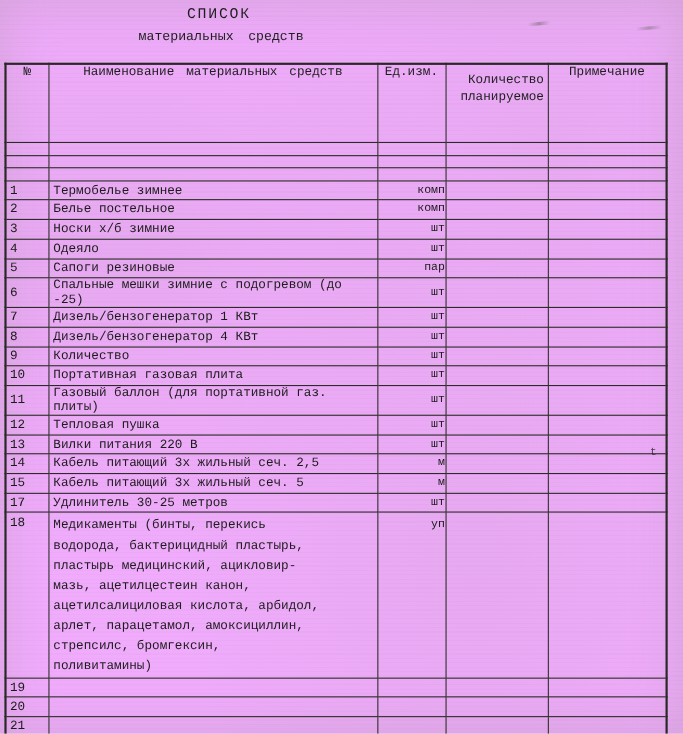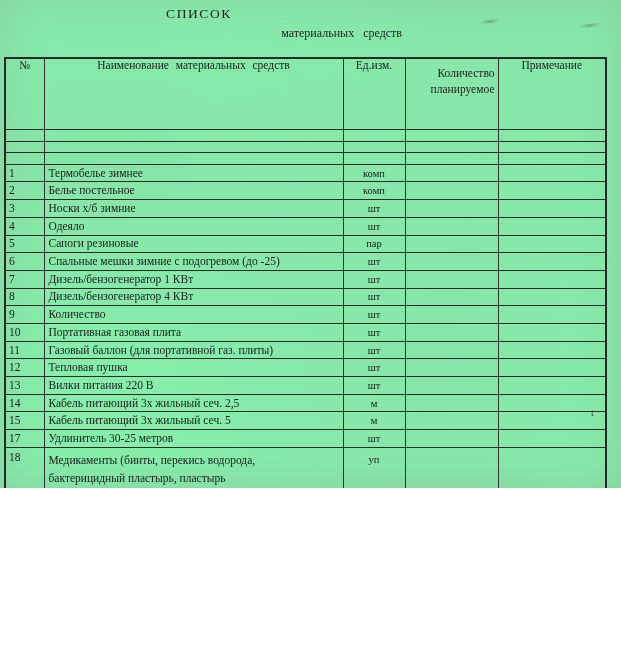--- a/index.html
+++ b/index.html
@@ -1,40 +1,40 @@
 <!DOCTYPE html>
 <html><head>
 <meta charset="utf-8">
 <style>
   html,body{margin:0;padding:0;}
   .page{
     position:relative;
-    width:621px;height:488px;
-    background:#86efac;
+    width:621px;height:667px;
+    background:#f0abfc;
     overflow:hidden;
-    font-family:Liberation Serif, serif;
+    font-family:Liberation Mono, monospace;
     color:#222;
     box-shadow:inset 0 0 45px rgba(140,140,128,0.28);
   }
   
   .page::before{
     content:"";position:absolute;inset:0;pointer-events:none;
     background:
       repeating-linear-gradient(0deg, rgba(120,120,112,0.04) 0 1px, transparent 1px 4px),
       radial-gradient(ellipse at 18% 35%, rgba(150,150,140,0.10), transparent 45%),
       radial-gradient(ellipse at 80% 20%, rgba(150,150,140,0.09), transparent 40%),
       radial-gradient(ellipse at 70% 75%, rgba(150,150,140,0.10), transparent 45%);
   }
   .doc-title{
     position:absolute;top:6px;left:0;width:398px;
     text-align:center;font-size:13.5px;letter-spacing:1.6px;color:#1f1f1f;
   }
   .doc-subtitle{
     position:absolute;top:26px;left:0;width:402px;
-    text-align:right;font-size:12px;word-spacing:6px;color:#1f1f1f;
+    text-align:center;font-size:12px;word-spacing:6px;color:#1f1f1f;
   }
   table.materials{
     position:absolute;left:4px;top:57px;width:601px;
     border-collapse:collapse;table-layout:fixed;
   }
   .materials col.c-num{width:39px;}
   .materials col.c-name{width:299px;}
   .materials col.c-unit{width:62px;}
   .materials col.c-qty{width:93px;}
   .materials col.c-note{width:108px;}
@@ -51,21 +51,21 @@
     font-weight:normal;font-size:11.5px;color:#1e1e1e;
   }
   th.h-name{word-spacing:4px;}
   th.h-qty{text-align:right;padding-right:3px;line-height:16px;padding-top:6px;}
   tbody tr{height:17.7px;}
   tbody tr.thin{height:11.6px;}
   tbody tr.tall{height:112px;}
   tbody td{font-size:11.5px;vertical-align:middle;line-height:13px;color:#1c1c1c;}
   td.num{padding-left:3px;}
   td.name{padding-left:4px;padding-right:16px;}
-  td.unit{text-align:center;font-size:10.5px;}
+  td.unit{text-align:right;font-size:10.5px;}
   tr.tall td{vertical-align:top;}
   tr.tall td.name{line-height:18.3px;padding-top:3px;padding-right:48px;}
   tr.tall td.unit{padding-top:5px;}
   tr.tall td.num{padding-top:3px;margin-left:40px;}
   .ink-mark{
     position:absolute;left:591px;top:407px;
     font-size:10px;color:#2e2d2b;opacity:.85;
   }
   .smudge{position:absolute;pointer-events:none;}
   .smudge-a{left:480px;top:20px;width:20px;height:3px;

